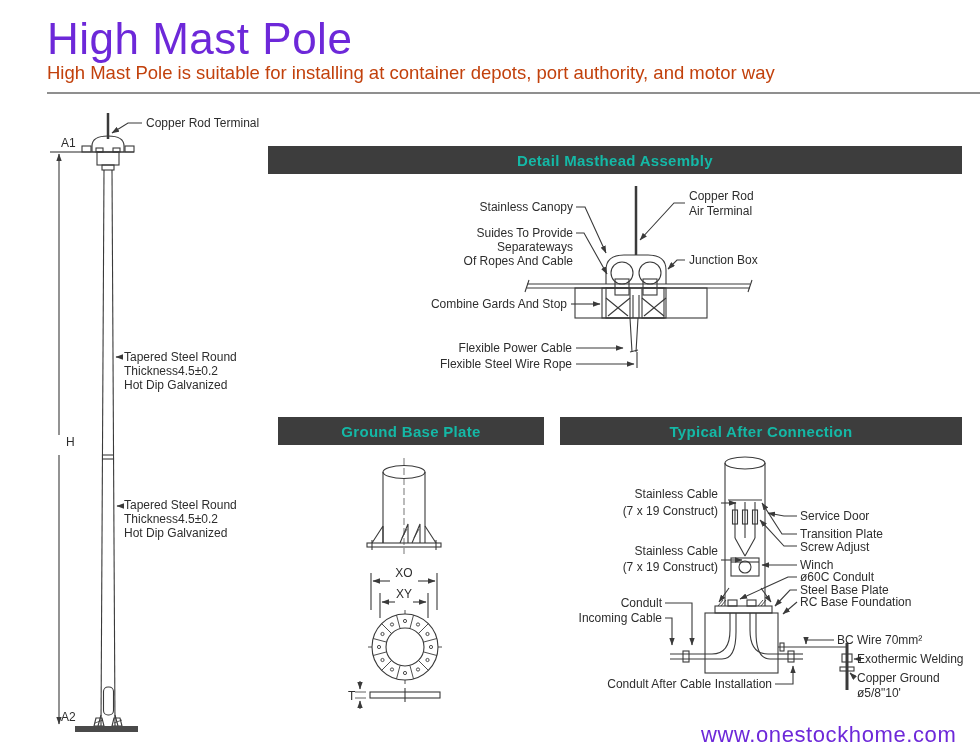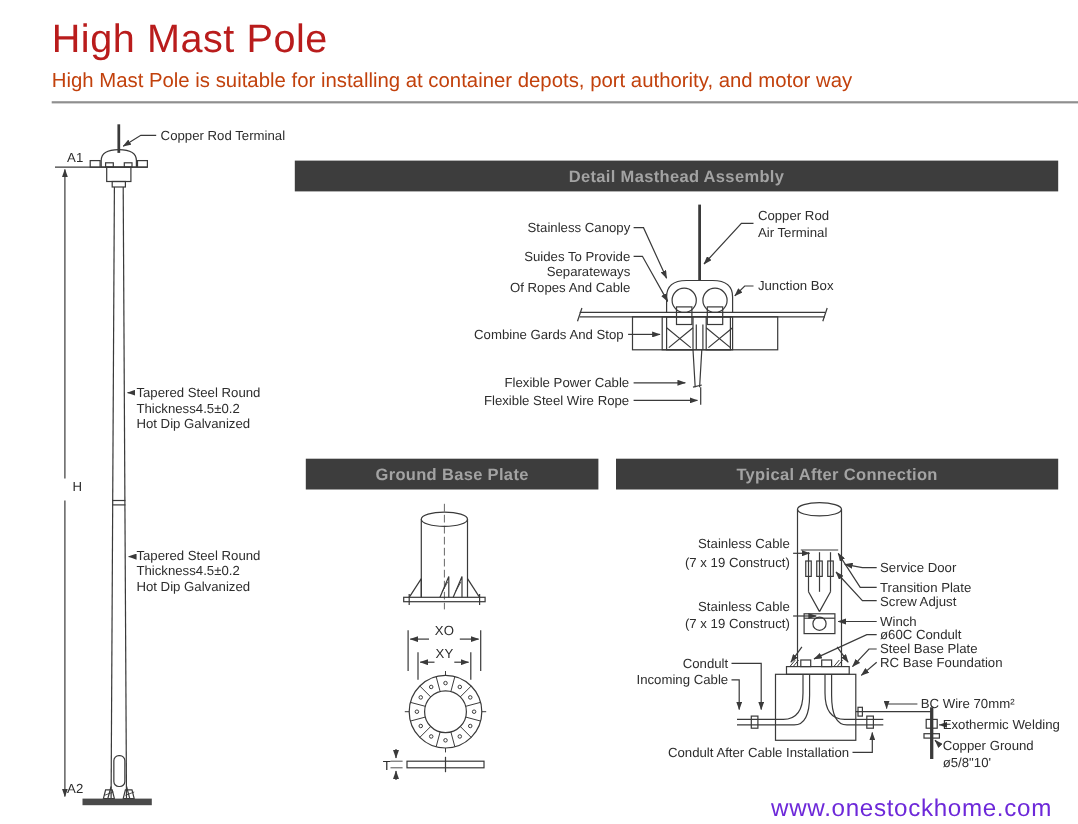--- a/index.html
+++ b/index.html
@@ -1,23 +1,23 @@
 <!DOCTYPE html>
 <html><head>
 <meta charset="utf-8">
 <style>
   * { margin:0; padding:0; box-sizing:border-box; }
   html,body { background:#fff; }
   body { width:980px; height:749px; font-family:"Liberation Sans",sans-serif; }
   .page { position:relative; width:980px; height:749px; background:#fff; overflow:hidden; }
-  .title { position:absolute; left:47px; top:14px; font-size:36px; font-weight:400;
-           color:#b91c1c; letter-spacing:0.5px;text-align:center; }
+  .title { position:absolute; left:47px; top:14px; font-size:44px; font-weight:400;
+           color:#6d28d9; letter-spacing:0.5px;text-align:center; }
   .subtitle { position:absolute; left:47px; top:62px; font-size:18.5px; color:#c2410c; }
   .rule { position:absolute; left:47px; top:92px; width:933px; height:2px; background:#8f8f8f; }
-  .bar { position:absolute; height:28px; background:#3d3d3d; color:#a3a3a3; display:flex;
+  .bar { position:absolute; height:28px; background:#3d3d3d; color:#14b8a6; display:flex;
          align-items:center; justify-content:center; font-size:15px; font-weight:bold;
          letter-spacing:0.3px; }
   .bar-masthead { left:268px; top:146px; width:694px; }
   .bar-base { left:278px; top:417px; width:266px; }
   .bar-ground { left:560px; top:417px; width:402px; }
   .url { position:absolute; left:701px; top:722px; font-size:22px; color:#6d28d9; letter-spacing:0.6px; }
   svg.diagram { position:absolute; overflow:visible; }
   svg text { font-family:"Liberation Sans",sans-serif; font-size:12px; fill:#2d2d2d;
              stroke:none; }
   svg text.end { text-anchor:end; }

